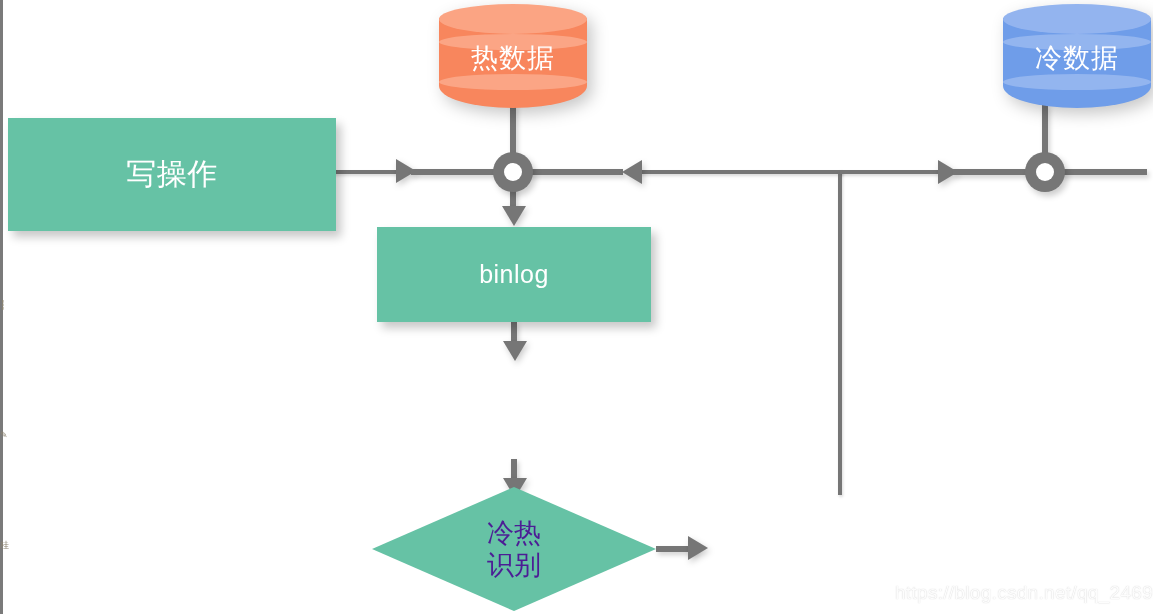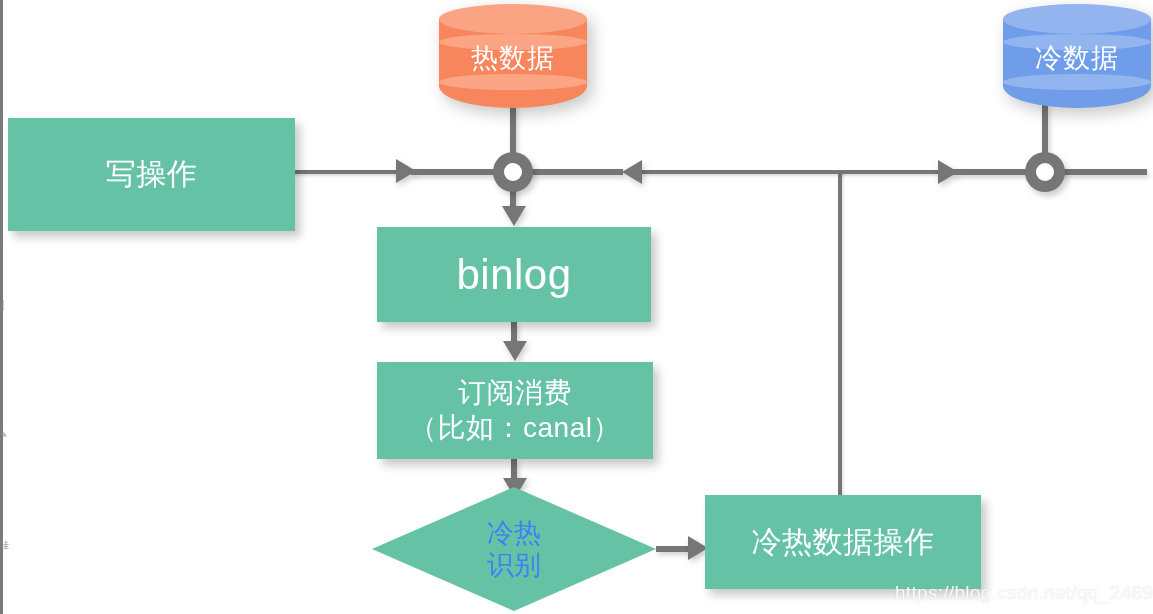--- a/index.html
+++ b/index.html
@@ -46,22 +46,22 @@
     background: #66c2a5;
     box-shadow: 5px 6px 9px rgba(0,0,0,0.22);
   }
   .node .lbl {
     display: block;
     line-height: 1.22;
     white-space: pre-line;
     letter-spacing: 0.5px;
   }
 
-  .node-write  { left: 8px;   top: 118px; width: 287px; height: 113px; font-size: 30px; text-align: center; }
-  .node-binlog { left: 377px; top: 227px; width: 274px; height: 95px;  font-size: 42px; }
+  .node-write  { left: 8px;   top: 118px; width: 328px; height: 113px; font-size: 30px; text-align: center; }
+  .node-binlog { left: 377px; top: 227px; width: 274px; height: 95px;  font-size: 25px; }
   .node-sub    { left: 377px; top: 362px; width: 276px; height: 97px;  font-size: 28px; }
   .node-op     { left: 705px; top: 495px; width: 276px; height: 94px;  font-size: 30px; }
 
   
   .diamond-wrap {
     position: absolute;
     left: 372px; top: 487px;
     width: 284px; height: 124px;
   }
   .diamond-shape {
@@ -70,21 +70,21 @@
     background: #66c2a5;
     clip-path: polygon(50% 0%, 100% 50%, 50% 100%, 0% 50%);
     filter: drop-shadow(4px 6px 7px rgba(0,0,0,0.22));
   }
   .diamond-label {
     position: absolute;
     inset: 0;
     display: flex;
     align-items: center;
     justify-content: center;
-    color: #3b82f6;
+    color: #4c1d95;
     font-size: 27px;
     line-height: 1.2;
     white-space: pre-line;
     text-align: center;
     pointer-events: none;
   }
 
   
   .cyl {
     position: absolute;
@@ -260,28 +260,21 @@
   </div>
 
   <div class="node node-write">
     <span class="lbl">写操作</span>
   </div>
 
   <div class="node node-binlog">
     <span class="lbl">binlog</span>
   </div>
 
-  <div class="node node-sub">
-    <span class="lbl">订阅消费
-（比如：canal）</span>
-  </div>
-
-  <div class="node node-op">
-    <span class="lbl">冷热数据操作</span>
-  </div>
+
 
   <div class="diamond-wrap">
     <div class="diamond-shape"></div>
     <div class="diamond-label">冷热
 识别</div>
   </div>
 
   <div class="wm-url">https://blog.csdn.net/qq_24692021</div>
 
 </div>

